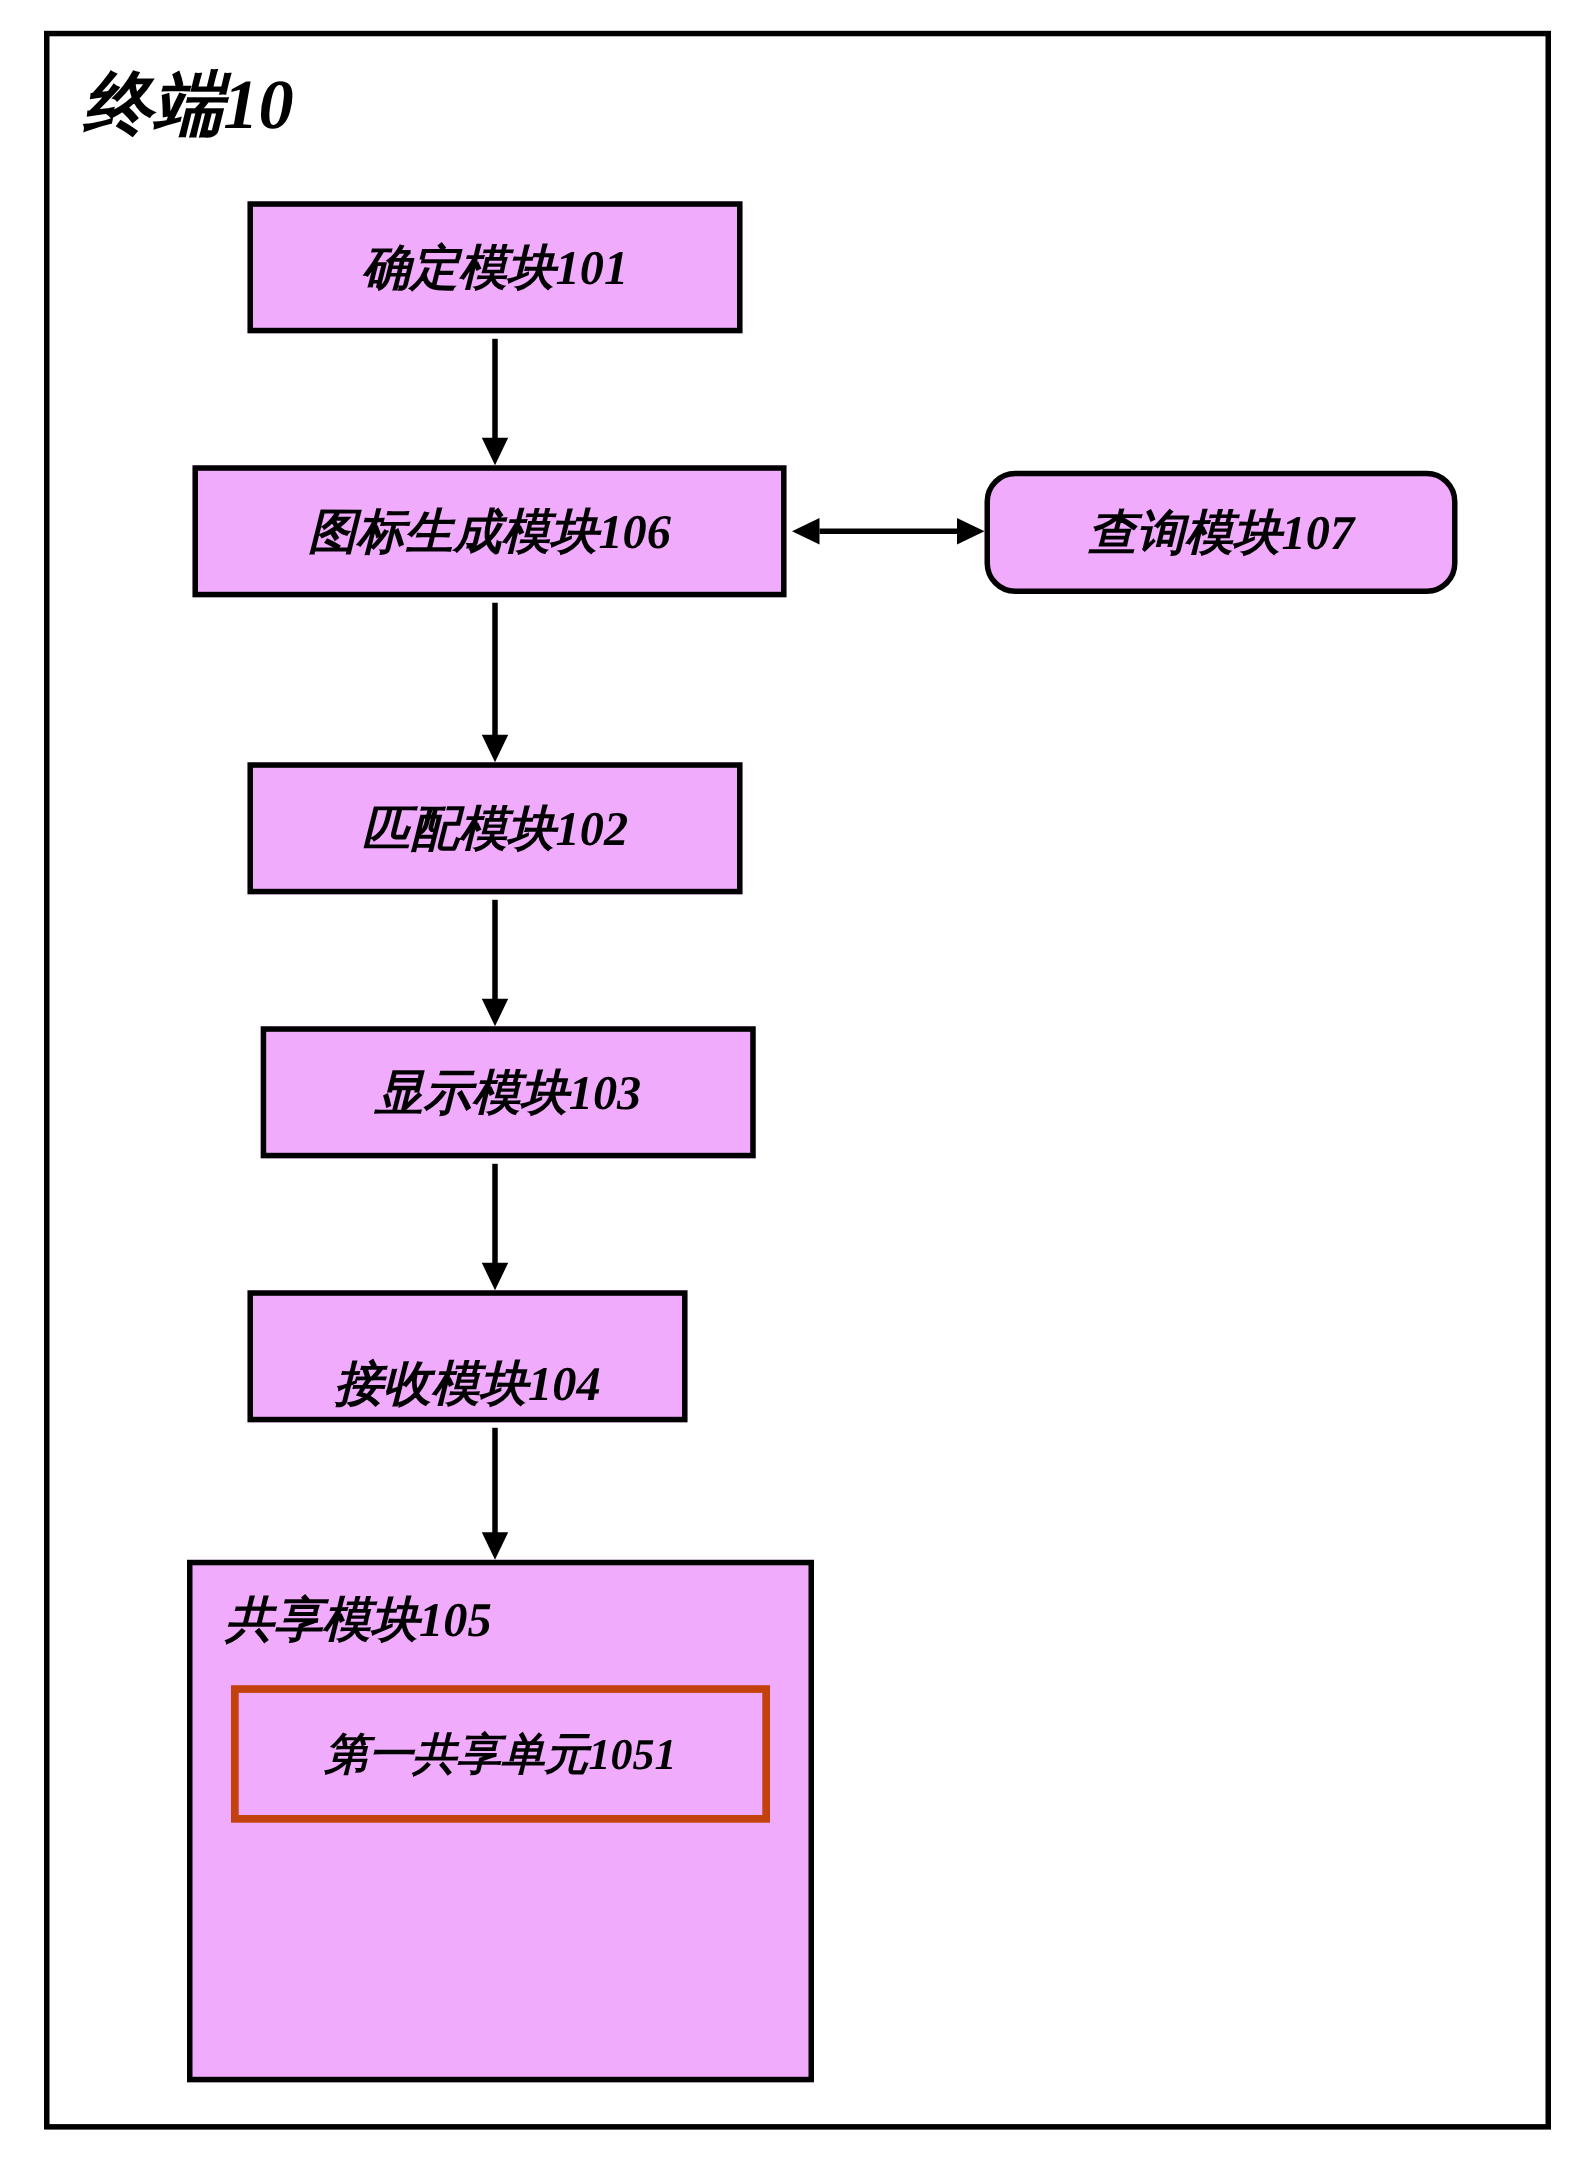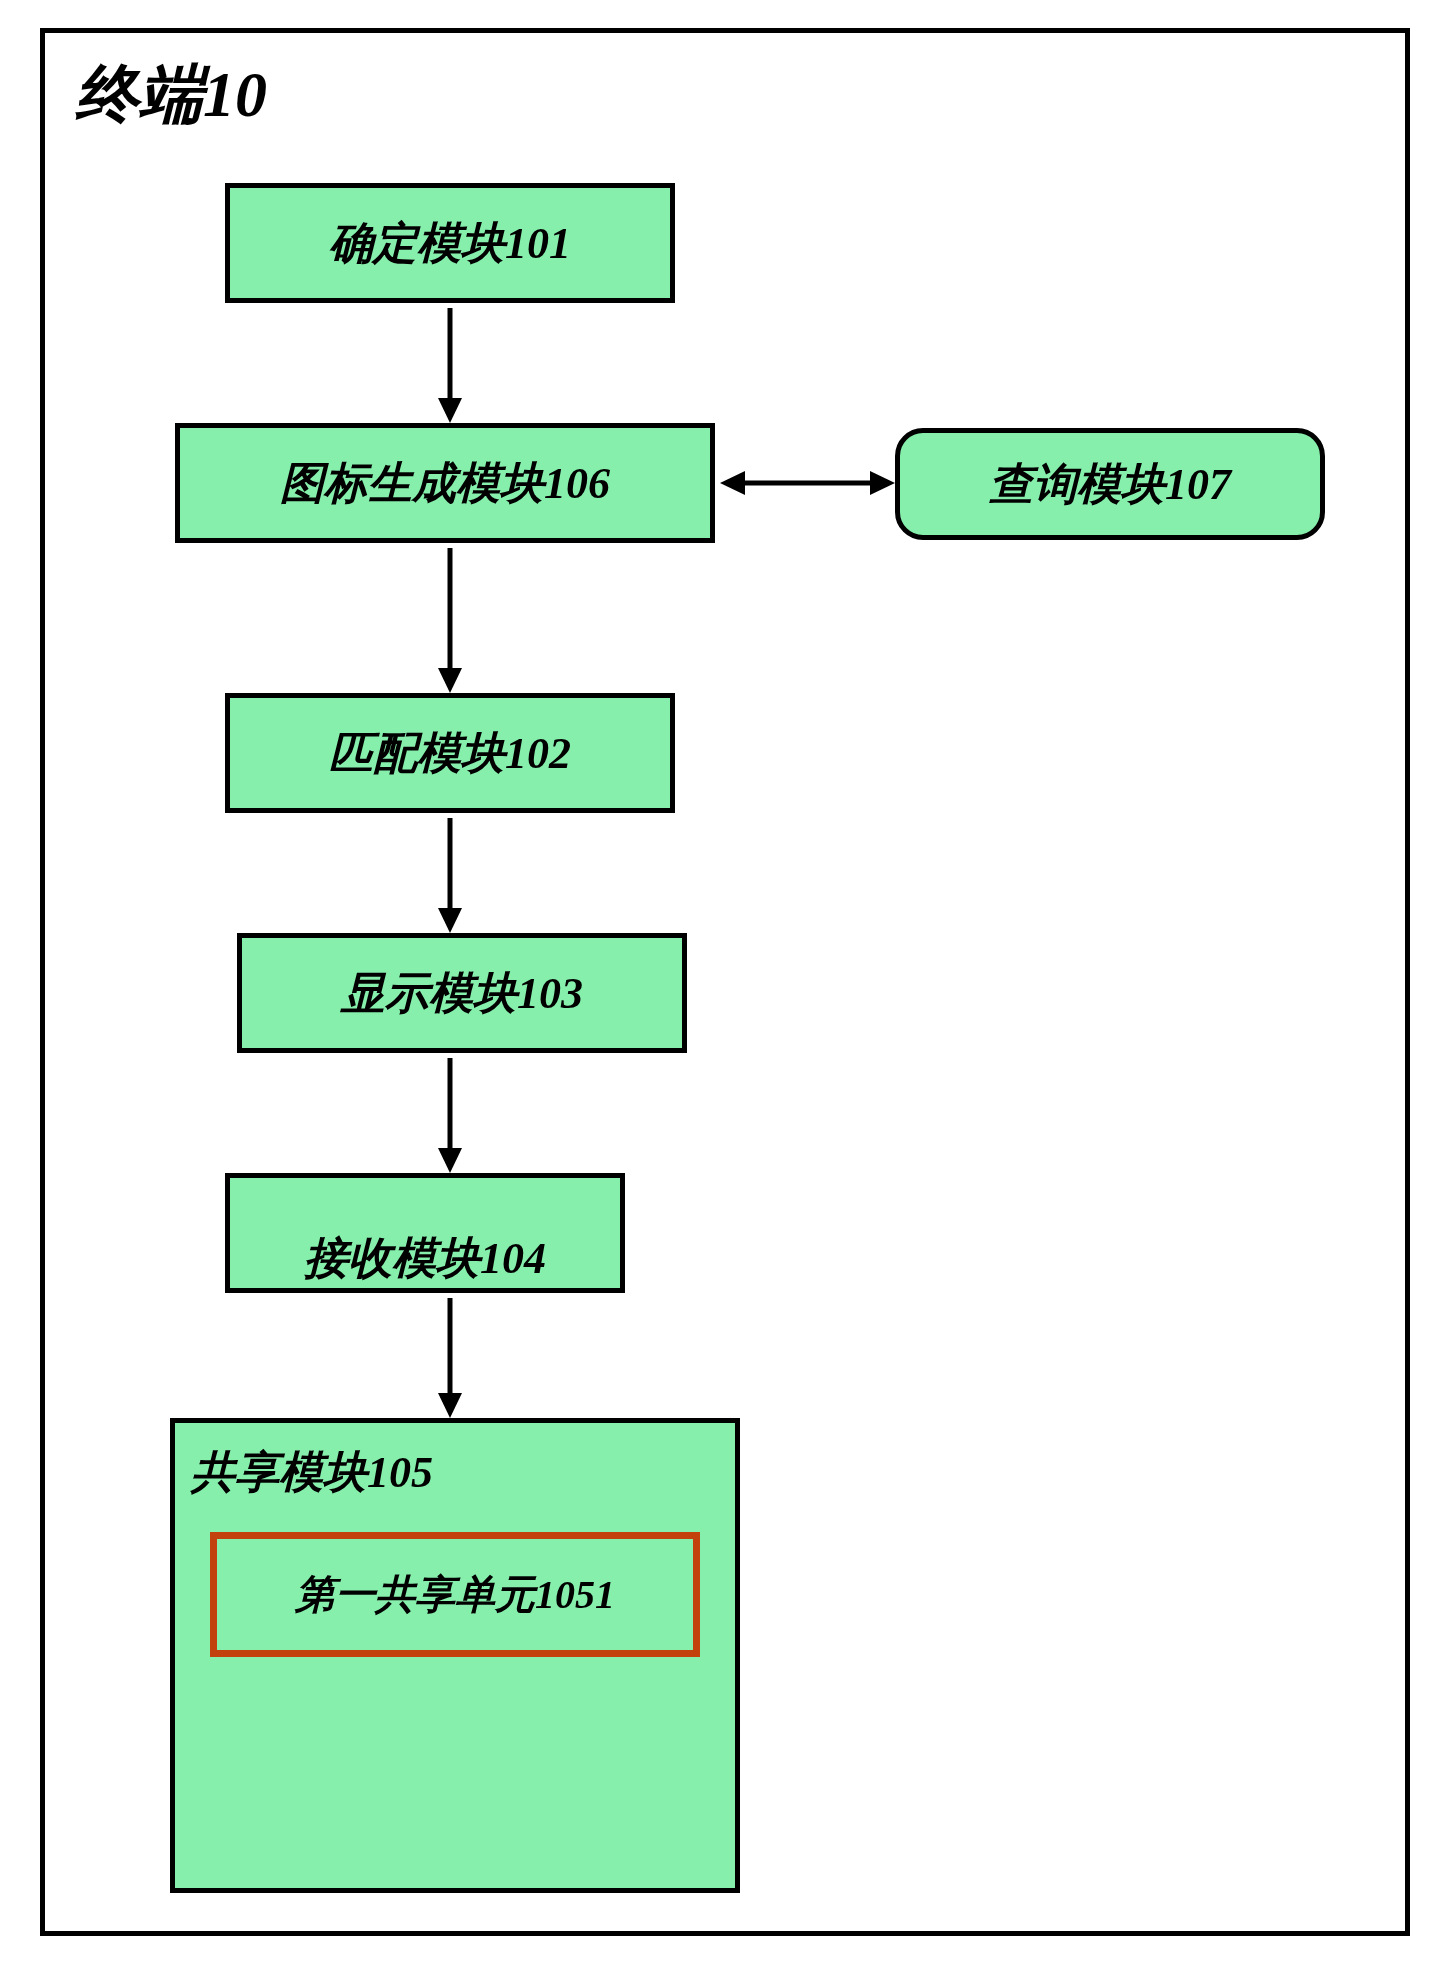--- a/index.html
+++ b/index.html
@@ -28,35 +28,35 @@
     }
     .module-box {
       position: absolute;
       border: 5px solid #000;
       display: flex;
       justify-content: center;
       align-items: center;
       font-size: 44px;
       font-weight: bold;
       font-style: italic;
-      background: #86efac;
+      background: #f0abfc;
     }
     .box-101 { top: 150px; left: 180px; width: 450px; height: 120px; }
     .box-106 { top: 390px; left: 130px; width: 540px; height: 120px; }
     .box-107 { top: 395px; left: 850px; width: 430px; height: 112px; border-radius: 28px; }
     .box-102 { top: 660px; left: 180px; width: 450px; height: 120px; }
     .box-103 { top: 900px; left: 192px; width: 450px; height: 120px; }
     .box-104 { top: 1140px; left: 180px; width: 400px; height: 120px; align-items: flex-end; }
     .box-105 {
       top: 1385px;
       left: 125px;
       width: 570px;
       height: 475px;
       display: block;
-      padding: 20px 16px;
+      padding: 20px 30px;
     }
     .box-105 .label-105 {
       font-size: 44px;
       font-weight: bold;
       font-style: italic;
       margin-bottom: 30px;
     }
     .sub-box {
       border: 7px solid #c2410c;
       display: flex;

